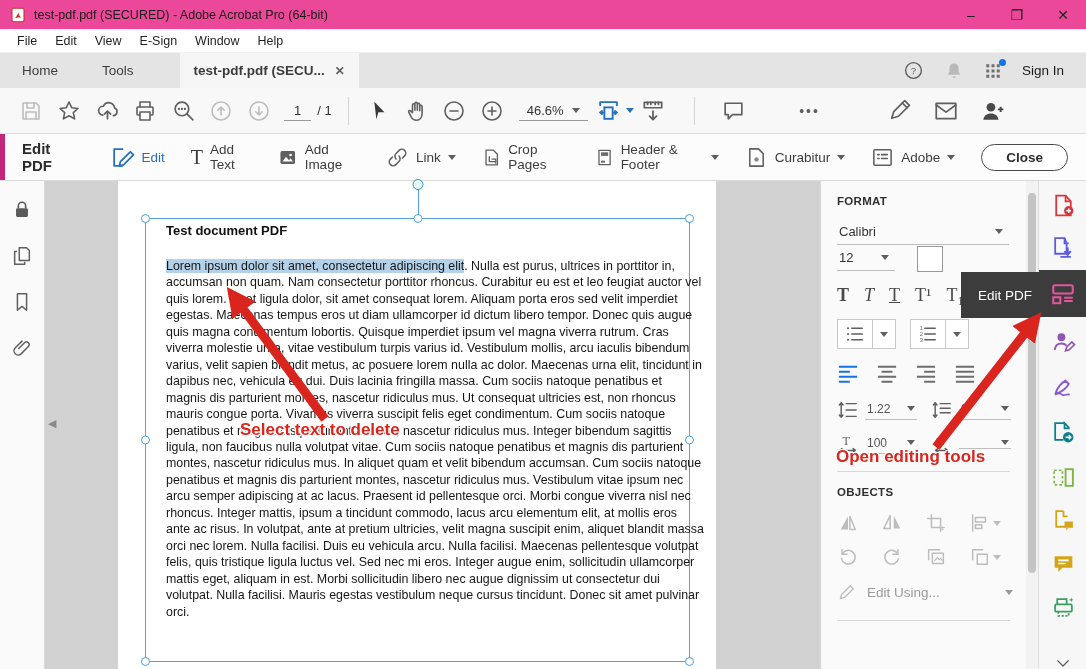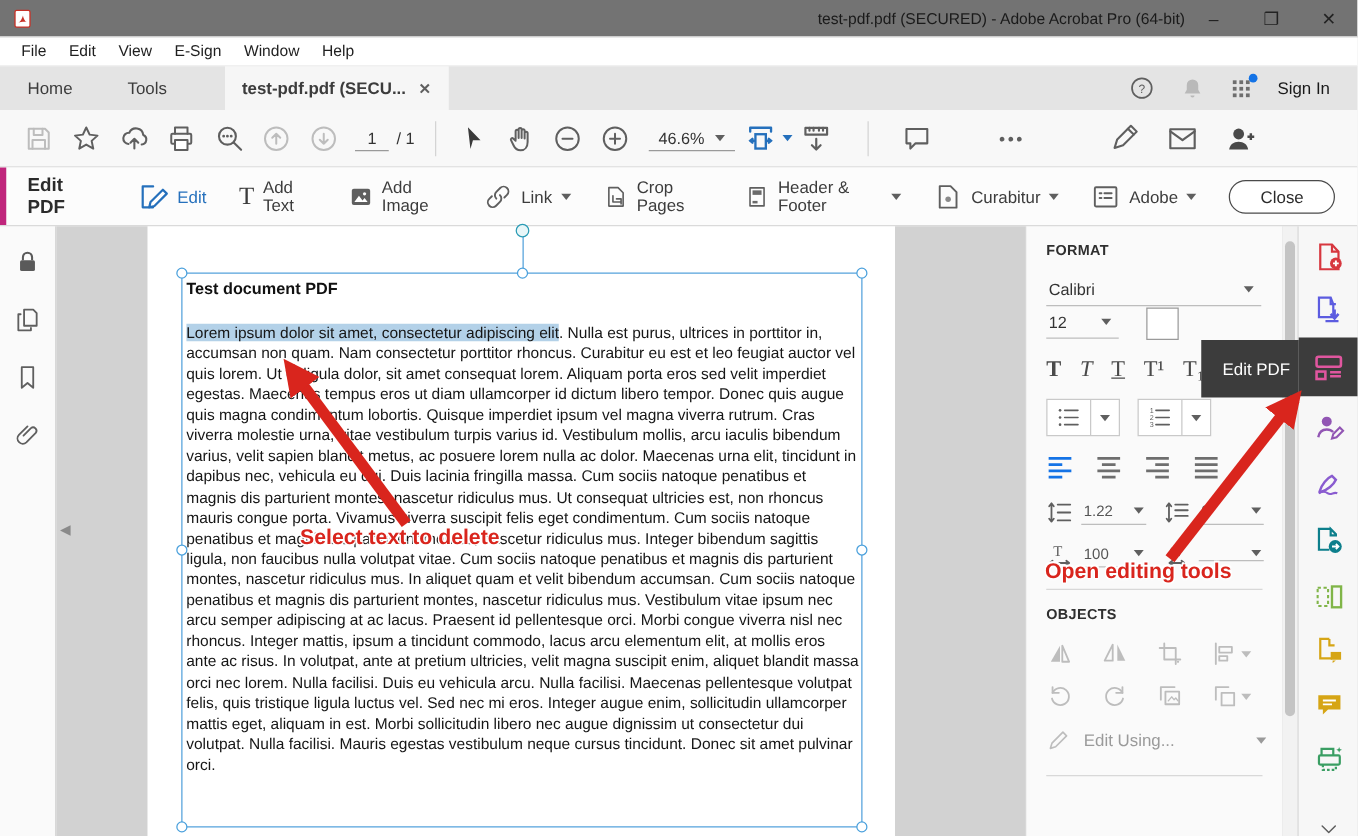--- a/index.html
+++ b/index.html
@@ -1,21 +1,21 @@
 <!DOCTYPE html>
 <html><head>
 <meta charset="utf-8">
 <style>
   * { box-sizing: border-box; margin: 0; padding: 0; }
   html,body { width:1086px; height:669px; overflow:hidden; font-family:"Liberation Sans",sans-serif; background:#fff; }
   svg { display:block; }
   .ic { stroke:#5f5f5f; fill:none; stroke-width:1.6; stroke-linecap:round; stroke-linejoin:round; }
   .ic-dis { stroke:#bdbdbd; }
   
-  .titlebar { height:30px; background:#737373; display:flex; align-items:center; border-bottom:1px solid #ececec;text-align:right; }
+  .titlebar { height:30px; background:#ec4899; display:flex; align-items:center; border-bottom:1px solid #ececec; }
   .titlebar .app-ic { margin:0 8px 0 10px; }
   .titlebar .title { font-size:12.5px; color:#1a1a1a; flex:1; }
   .win-btn { width:46px; height:30px; display:flex; align-items:center; justify-content:center; font-size:14px; color:#222; }
   
   .menubar { height:23px; background:#fff; display:flex; align-items:center; padding-left:8px; border-bottom:1px solid #f0f0f0; }
   .menubar span { font-size:12.5px; color:#1f1f1f; padding:3px 9px; }
   
   .tabbar { height:35px; background:#e4e4e4; display:flex; align-items:stretch; }
   .tab { display:flex; align-items:center; padding:0 22px; font-size:13.5px; color:#3c3c3c; }
   .tab.doc { background:#f6f6f6; padding:0 14px; gap:10px; margin-left:24px;font-weight:bold; }
@@ -33,32 +33,32 @@
   .zoombox { display:flex; align-items:center; gap:8px; font-size:13px; color:#333; border-bottom:1px solid #9a9a9a; padding:2px 8px; margin:0 8px; }
   .caret { width:0; height:0; border-left:4px solid transparent; border-right:4px solid transparent; border-top:5px solid #5f5f5f; }
   .caret.blue { border-top-color:#2570bc; }
   .dots { font-size:14px; color:#5f5f5f; letter-spacing:2px; }
   
   .edit-toolbar { height:47px; background:#fcfcfc; border-bottom:1px solid #dadada; display:flex; align-items:center; position:relative; }
   .accent { position:absolute; left:0; top:0; width:5px; height:100%; background:#c0267c; }
   .et-label { font-size:15px; font-weight:bold; color:#2b2b2b; margin:0 34px 0 22px; }
   .et-item { display:flex; align-items:center; gap:7px; font-size:13.5px; color:#3c3c3c; margin-right:26px; }
   .et-item.active { color:#2570bc; }
-  .close-btn { margin-left:auto; margin-right:18px; border:1px solid #4a4a4a; border-radius:15px; padding:5px 24px; font-size:13.5px; font-weight:normal; color:#2b2b2b; background:#fff; }
+  .close-btn { margin-left:auto; margin-right:18px; border:1px solid #4a4a4a; border-radius:15px; padding:5px 24px; font-size:13.5px; font-weight:bold; color:#2b2b2b; background:#fff; }
   
   .content { position:relative; height:488px; background:#d2d2d2; }
   .left-rail { position:absolute; left:0; top:0; width:45px; height:100%; background:#fafafa; border-right:1px solid #d8d8d8; display:flex; flex-direction:column; align-items:center; padding-top:18px; gap:24px; }
   .collapse-arrow { position:absolute; left:48px; top:236px; color:#8a8a8a; font-size:11px; }
   
   .page { position:absolute; left:118px; top:0; width:598px; height:488px; background:#fff; }
   .selbox { position:absolute; left:27px; top:37px; width:545px; height:444px; border:1px solid #55a2dc; }
   .handle { position:absolute; width:9px; height:9px; border-radius:50%; background:#fff; border:1.5px solid #4aa0dc; }
   .rot-stem { position:absolute; left:50%; top:-33px; width:1px; height:33px; background:#55a2dc; }
   .rot-handle { position:absolute; left:50%; top:-40px; transform:translateX(-50%); width:11px; height:11px; border-radius:50%; background:#e8f6f8; border:1.5px solid #2a9bb5; }
-  .doc-text { position:absolute; left:3px; top:4px; width:538px; height:434px; overflow:hidden; font-size:12.4px; line-height:16.45px; color:#161616; }
+  .doc-text { position:absolute; left:20px; top:4px; width:538px; height:434px; overflow:hidden; font-size:12.4px; line-height:16.45px; color:#161616; }
   .doc-text h1 { font-size:13px; line-height:16px; margin-bottom:19px; color:#111; }
   .hl { background:#b3d1e8; }
   
   .rpanel { position:absolute; left:820px; top:0; width:206px; height:100%; background:#fafafa; border-left:1px solid #d8d8d8; padding:14px 0 0 16px; }
   .rp-title { font-size:11.5px; font-weight:bold; color:#2f2f2f; letter-spacing:.3px; margin-bottom:14px; }
   .select-line { display:flex; align-items:center; justify-content:space-between; border-bottom:1px solid #bdbdbd; padding:3px 6px 5px 2px; font-size:13px; color:#333; }
   .font-select { width:172px; margin-bottom:1px; }
   .size-row { display:flex; align-items:center; gap:22px; margin-bottom:14px; }
   .size-select { width:58px; }
   .swatch { width:26px; height:26px; border:1px solid #9a9a9a; background:#fff; padding:3px; }

